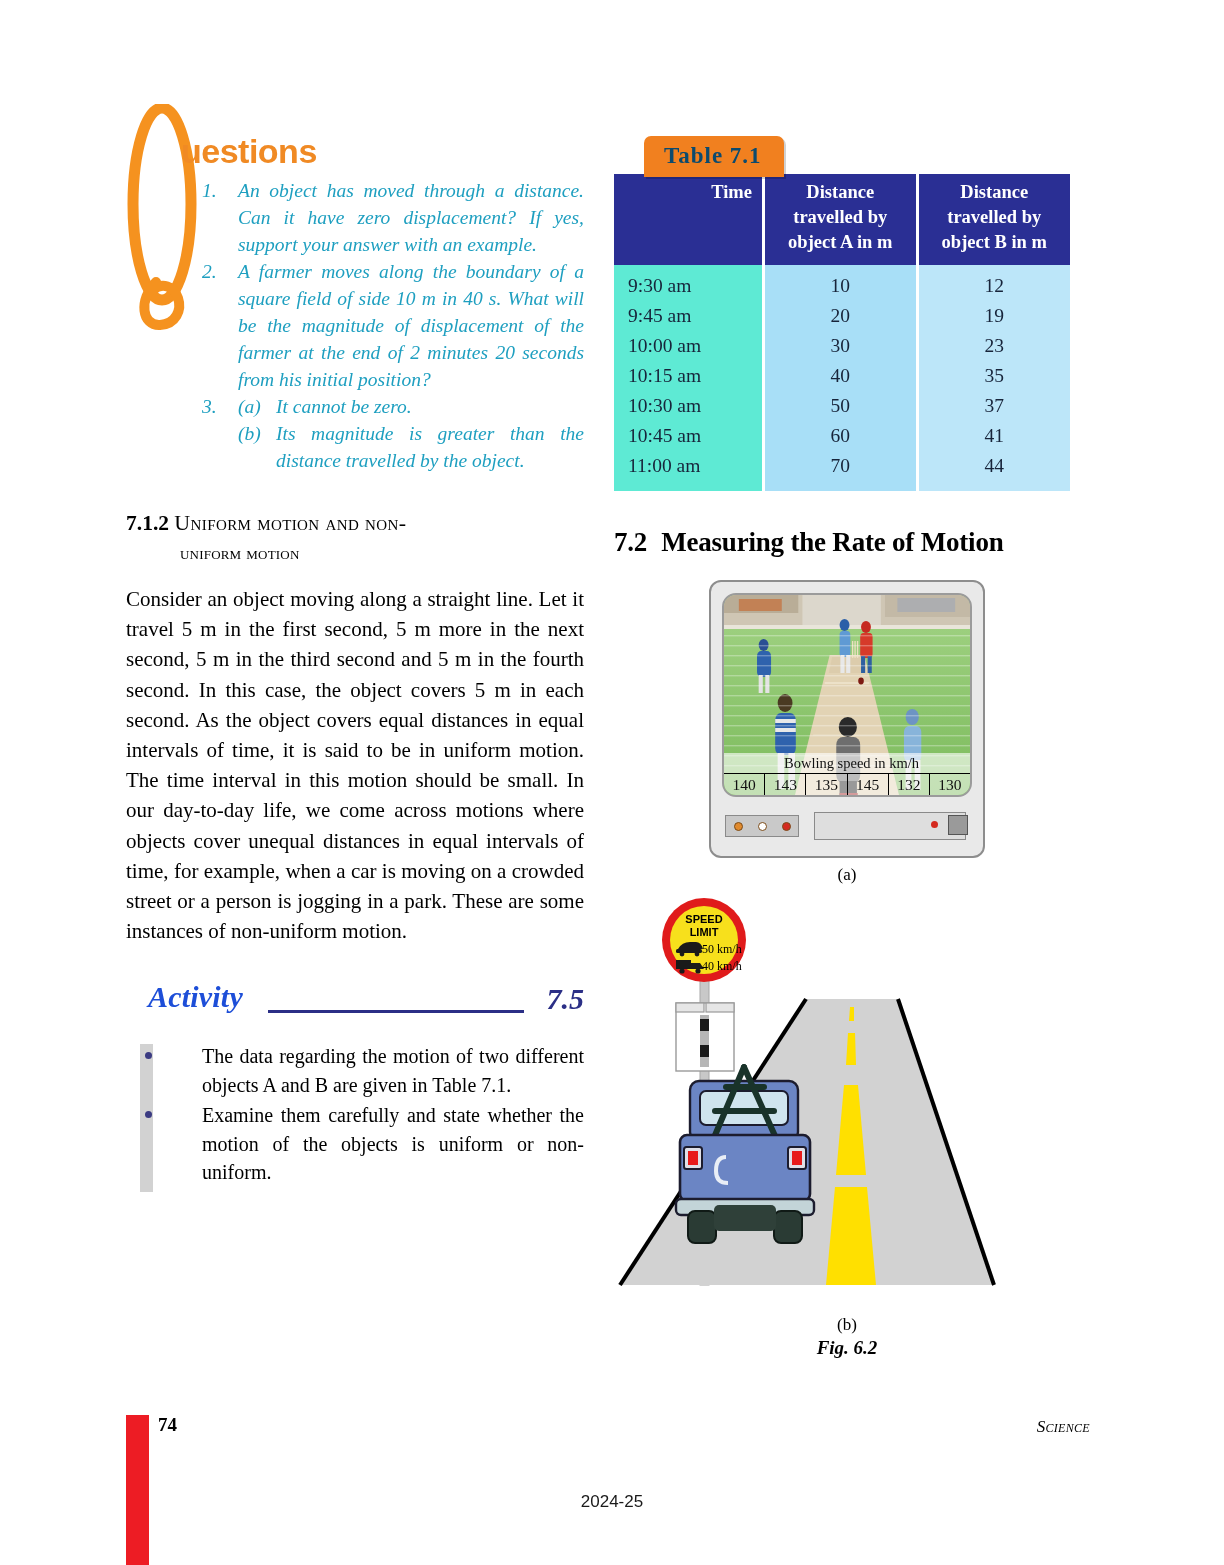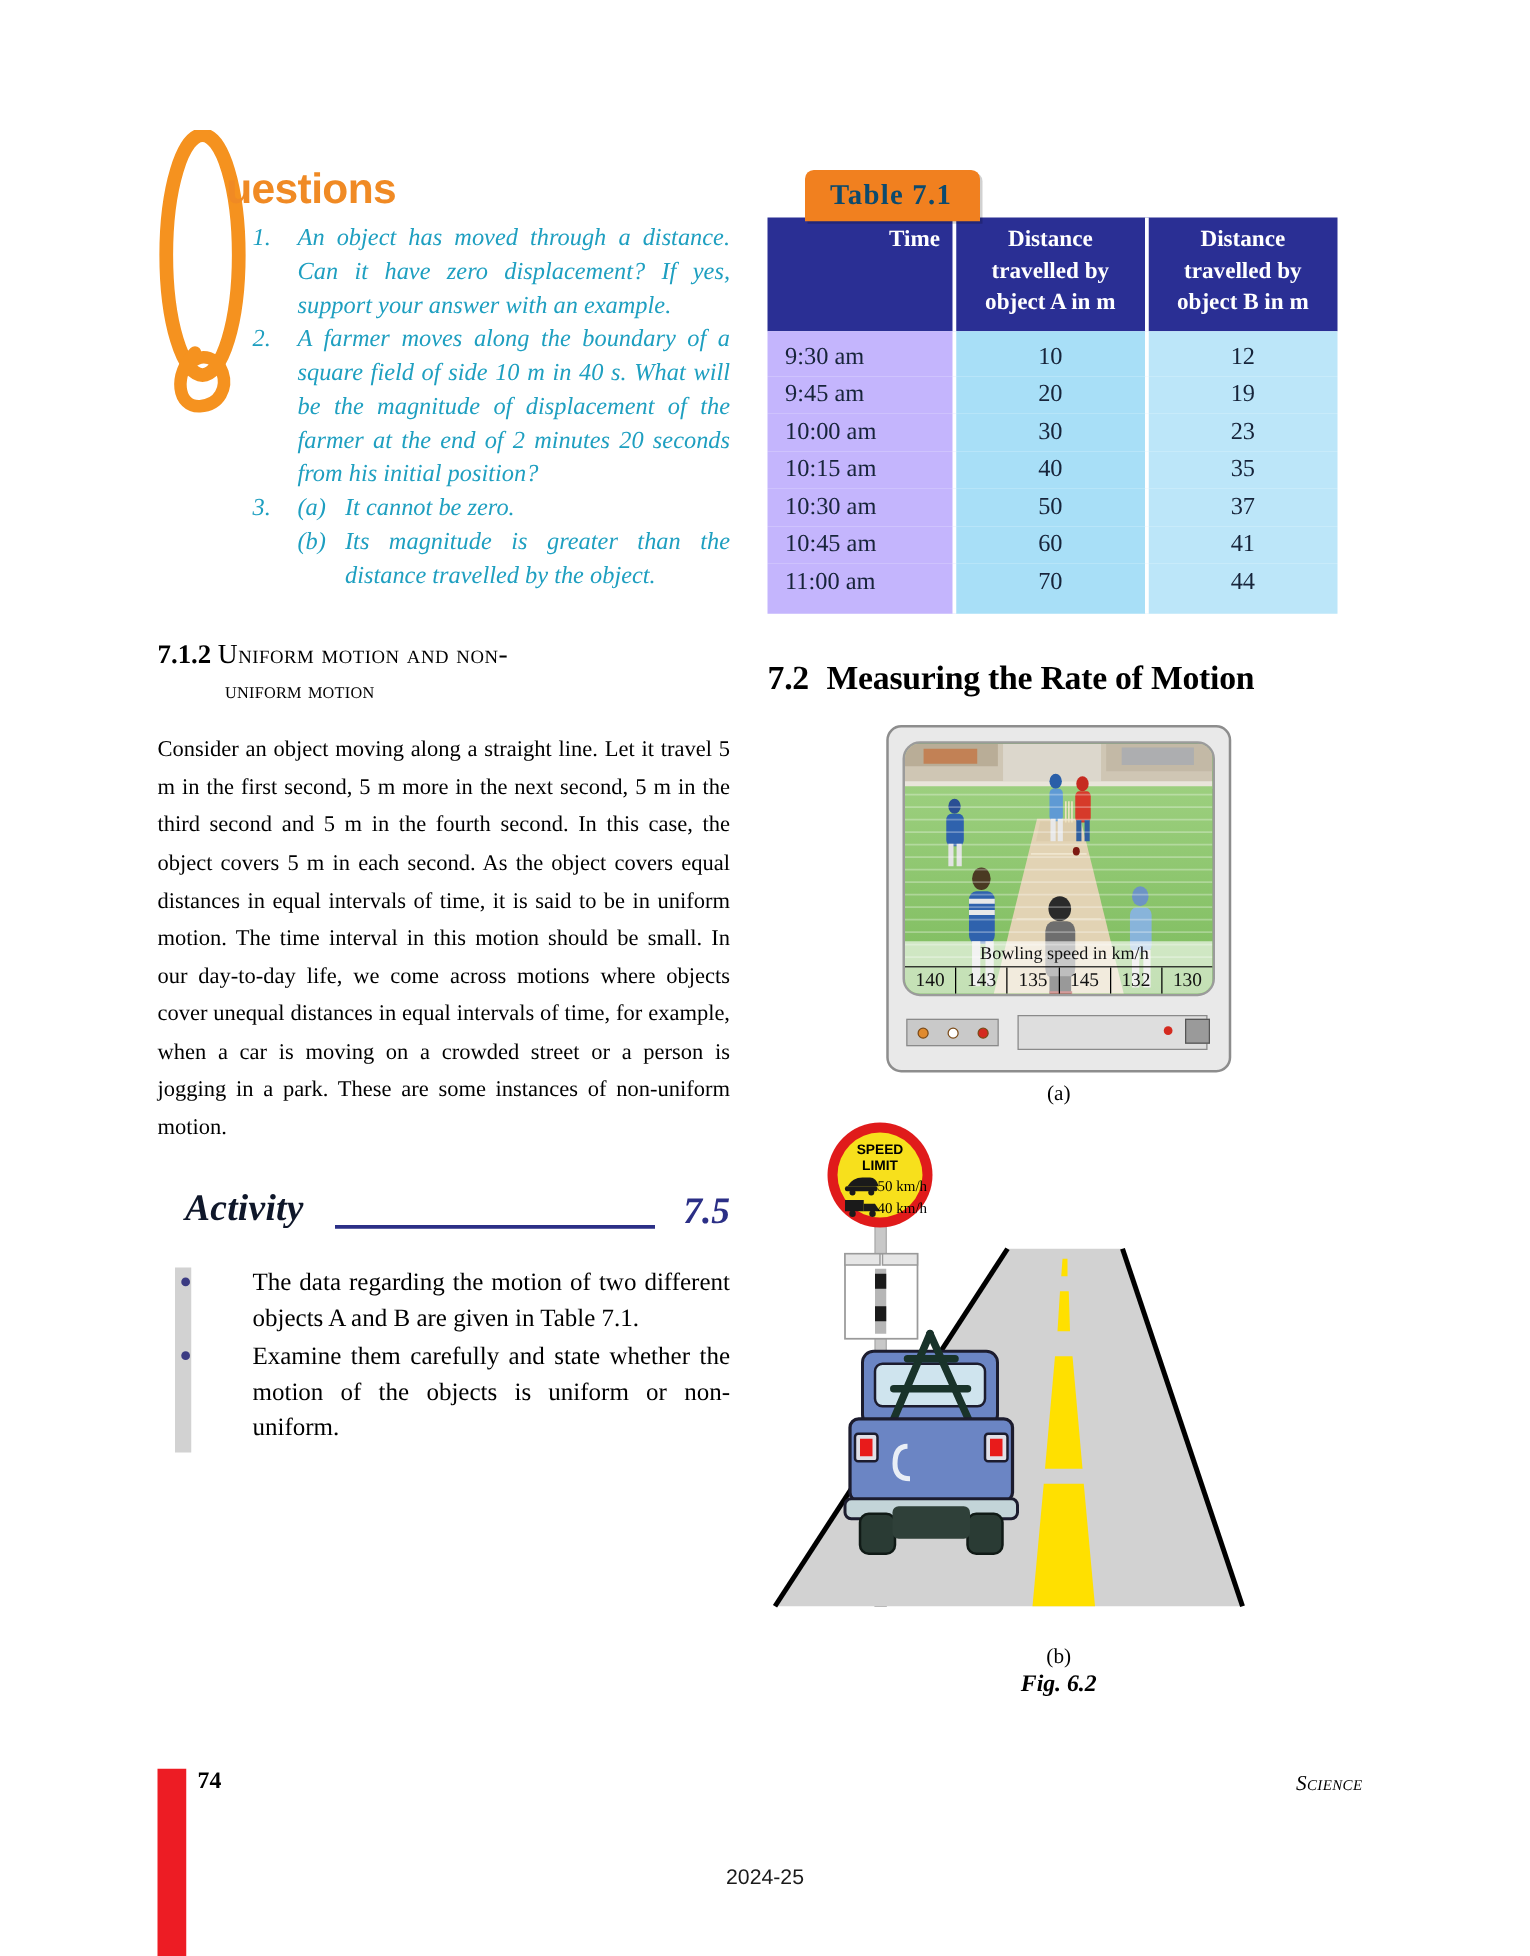--- a/index.html
+++ b/index.html
@@ -128,39 +128,39 @@
     display: block;
     margin-left: 54px;
     font-variant: small-caps;
     font-size: 19px;
     letter-spacing: 0.2px;
   }
 
   
   .body-para {
     margin-top: 16px;
-    font-size: 18px;
+    font-size: 21px;
     line-height: 30.2px;
     text-align: justify;
     text-justify: inter-word;
     hyphens: none;
   }
 
   
   .activity-head {
     margin-top: 34px;
     position: relative;
     height: 44px;
     padding-left: 22px;
   }
   .activity-word {
     font-style: italic;
     font-weight: bold;
     font-size: 30px;
-    color: #0f172a;
+    color: #1d4ed8;
     letter-spacing: 0.2px;
   }
   .activity-rule {
     position: absolute;
     left: 142px;
     right: 60px;
     bottom: 11px;
     height: 3px;
     background: #2b2f86;
   }
@@ -250,21 +250,21 @@
     text-align: center;
   }
   table.data-table td {
     font-size: 19.5px;
     padding: 4px 10px;
     color: #17243a;
     border-right: 3px solid #ffffff;
   }
   table.data-table td:last-child { border-right: none; }
   table.data-table td.c-time {
-    background: #c4b5fd;
+    background: #5eead4;
     text-align: left;
     padding-left: 14px;
   }
   table.data-table td.c-a {
     background: #a8dff7;
     text-align: center;
   }
   table.data-table td.c-b {
     background: #bce6f9;
     text-align: center;

